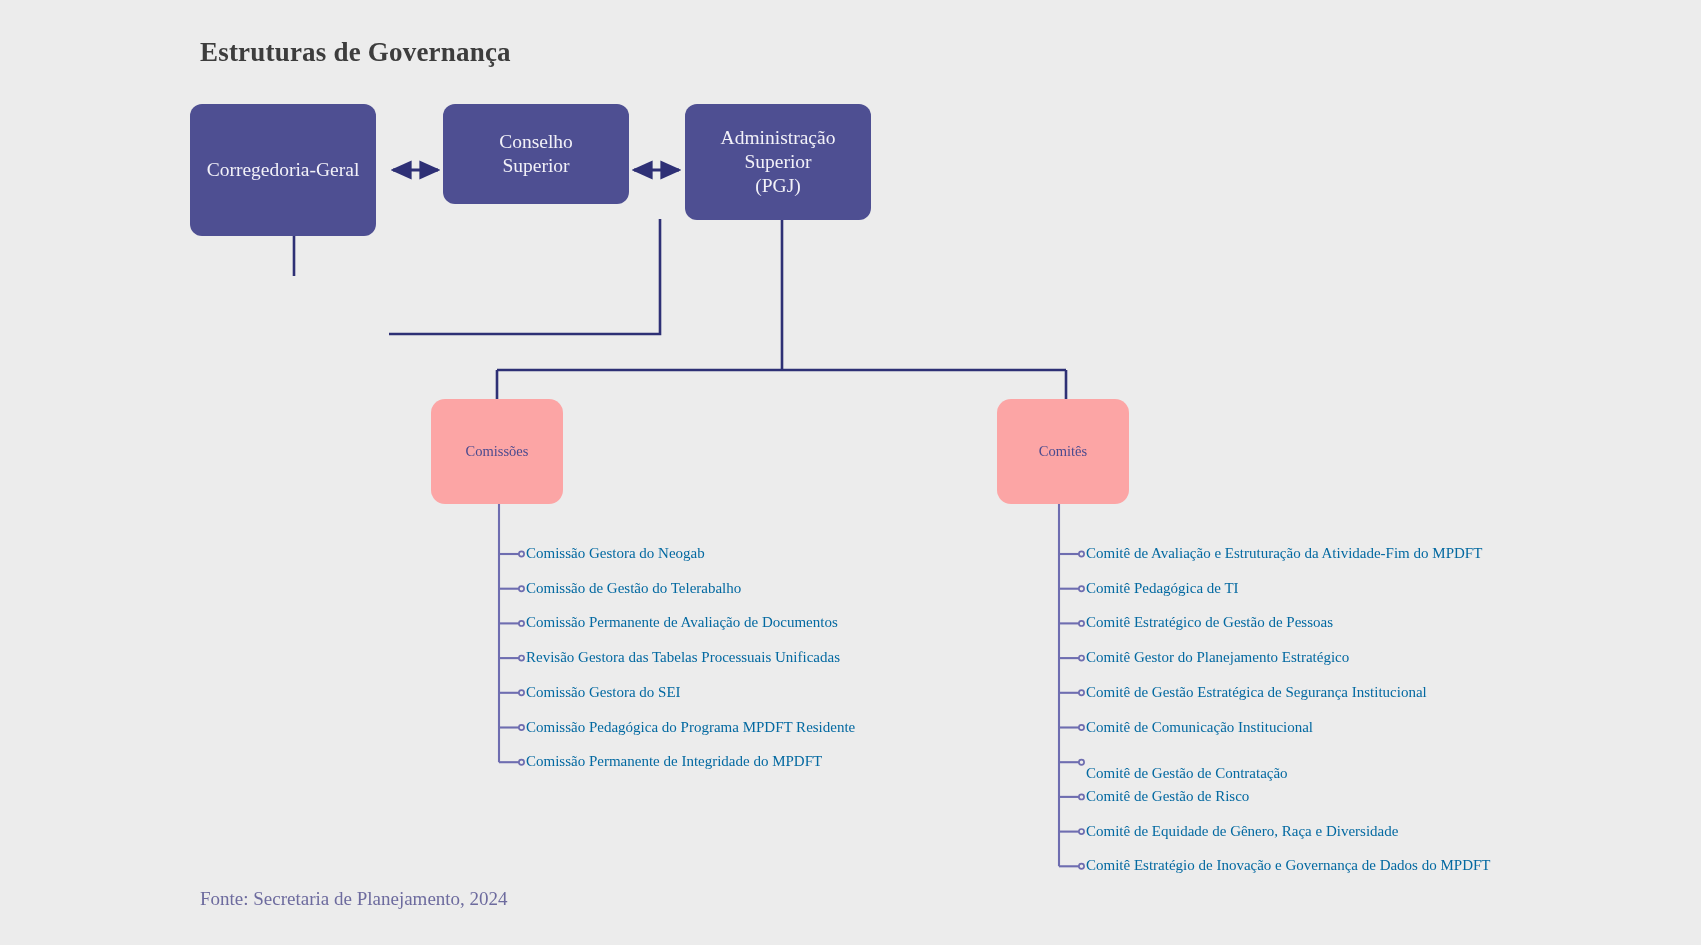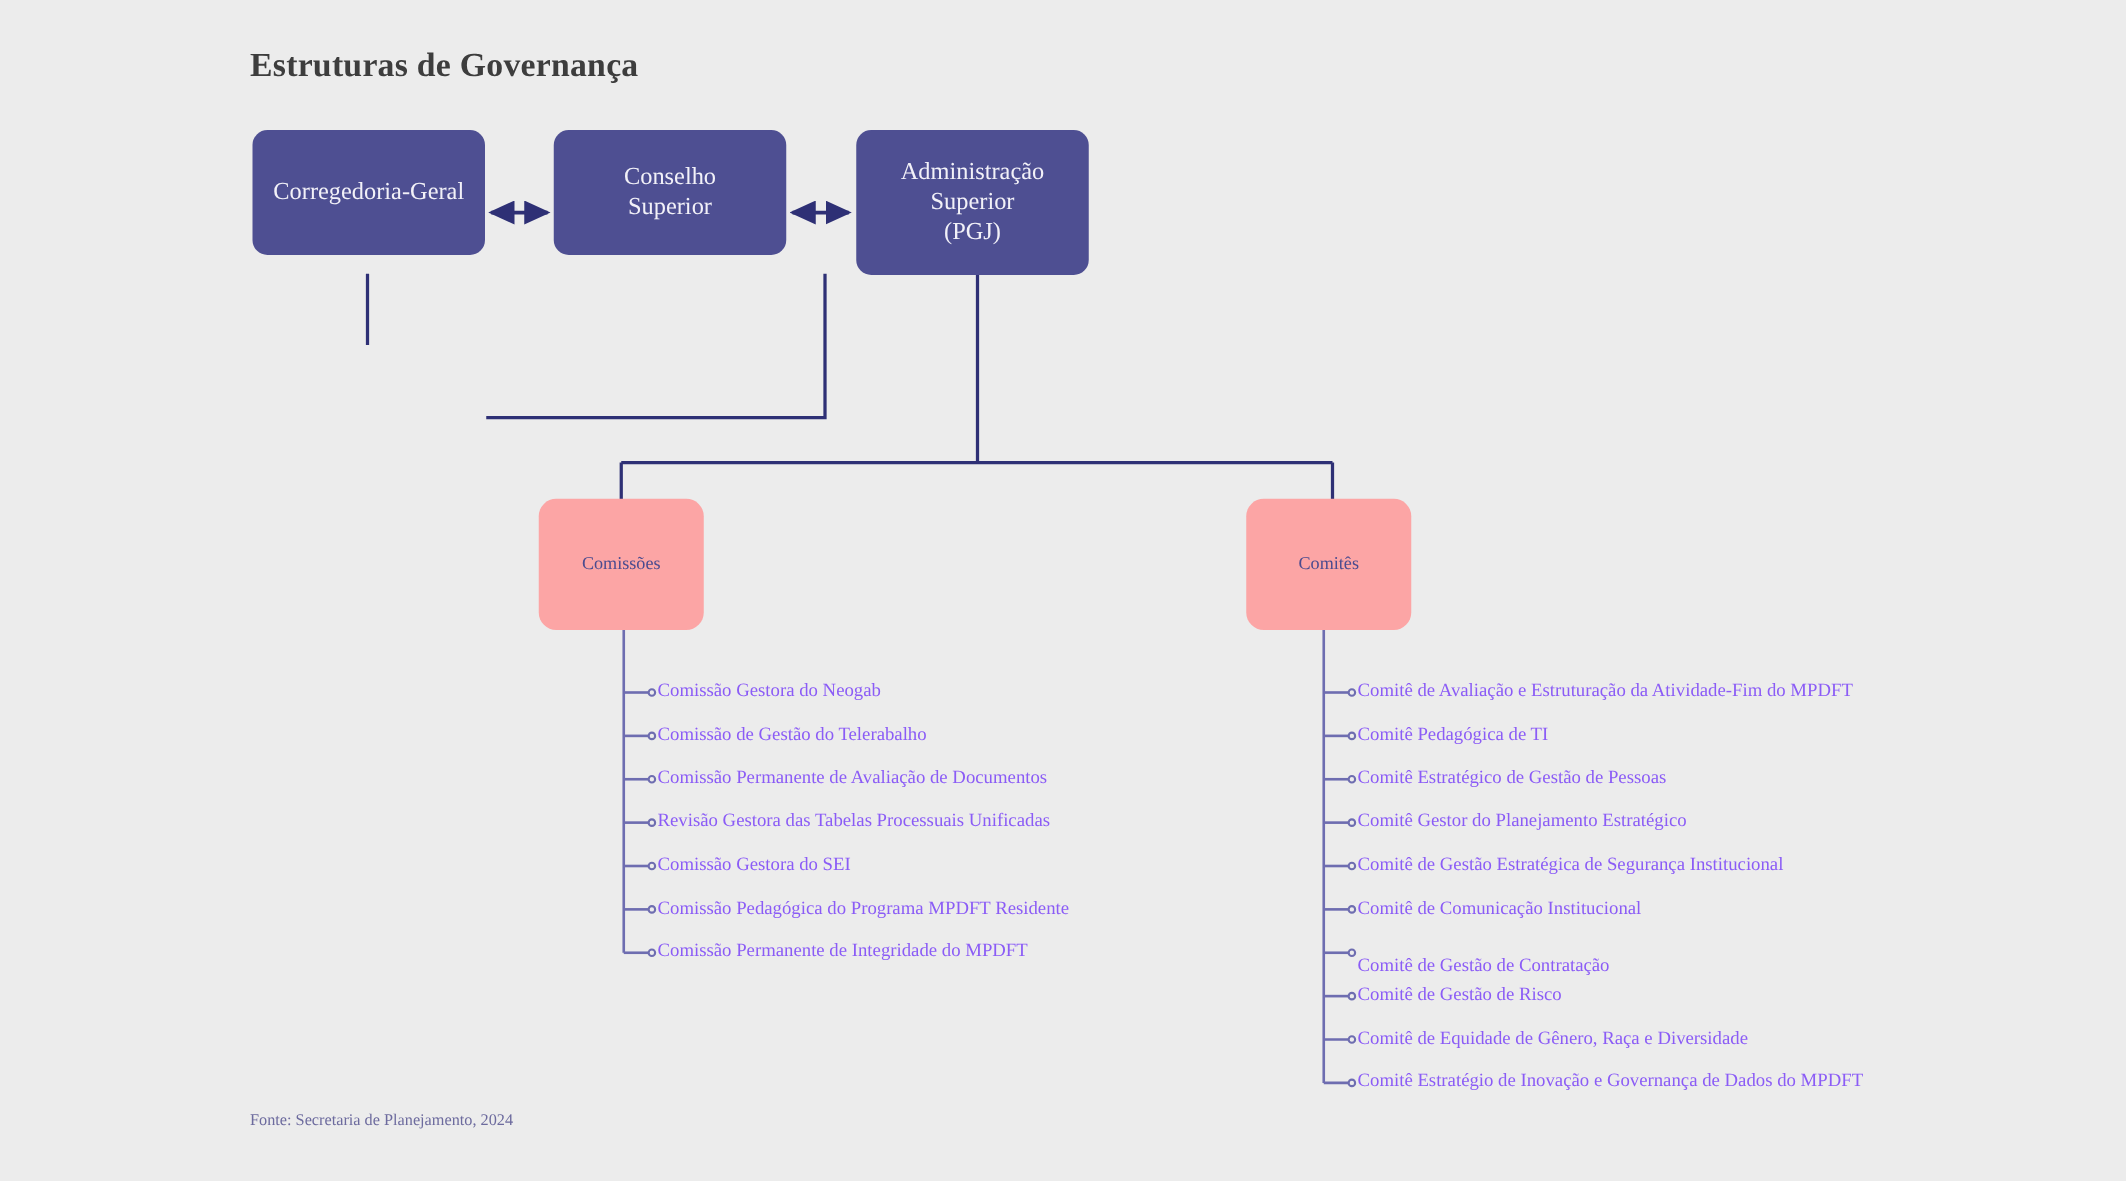--- a/index.html
+++ b/index.html
@@ -38,21 +38,21 @@
     font-weight: bold;
     color: #3d3d3d;
     letter-spacing: 0.2px;
     white-space: nowrap;
   }
 
   .source-note {
     position: absolute;
     left: 200px;
     top: 888px;
-    font-size: 13px;
+    font-size: 19px;
     color: #6d6b9e;
     white-space: nowrap;
   }
 
   .node {
     position: absolute;
     box-sizing: border-box;
     display: flex;
     align-items: center;
     justify-content: center;
@@ -70,21 +70,21 @@
     background: #fca5a5;
     color: #4b4b8f;
     border-radius: 14px;
     font-size: 14.5px;
     padding: 6px 10px;
   }
 
   .leaf-label {
     position: absolute;
     font-size: 15px;
-    color: #8b5cf6;
+    color: #0369a1;
     white-space: nowrap;
     line-height: 1;
   }
 </style>
 </head>
 <body>
 
 <div id="canvas">
 
   <svg id="svg-layer" viewBox="0 0 1701 945" xmlns="http://www.w3.org/2000/svg">
@@ -145,21 +145,21 @@
         <circle cx="1081.5" cy="796.9000000000001" r="2.6" fill="#ececec" stroke="#6e6db0" stroke-width="1.7"></circle>
         <path d="M1059,831.6 L1079,831.6" stroke="#6e6db0" stroke-width="2.1" fill="none"></path>
         <circle cx="1081.5" cy="831.6" r="2.6" fill="#ececec" stroke="#6e6db0" stroke-width="1.7"></circle>
         <path d="M1059,866.3 L1079,866.3" stroke="#6e6db0" stroke-width="2.1" fill="none"></path>
         <circle cx="1081.5" cy="866.3" r="2.6" fill="#ececec" stroke="#6e6db0" stroke-width="1.7"></circle>
       </g>
   </svg>
 
   <div class="page-title">Estruturas de Governança</div>
 
-  <div class="node node-primary" style="left:202px; top:104px; width:186px; height:100px;">
+  <div class="node node-primary" style="left:190px; top:104px; width:186px; height:132px;">
     <span>Corregedoria-Geral</span>
   </div>
 
   <div class="node node-primary" style="left:443px; top:104px; width:186px; height:100px;">
     <span>Conselho<br>Superior</span>
   </div>
 
   <div class="node node-primary" style="left:685px; top:104px; width:186px; height:116px;justify-content:center;">
     <span>Administração<br>Superior<br>(PGJ)</span>
   </div>

